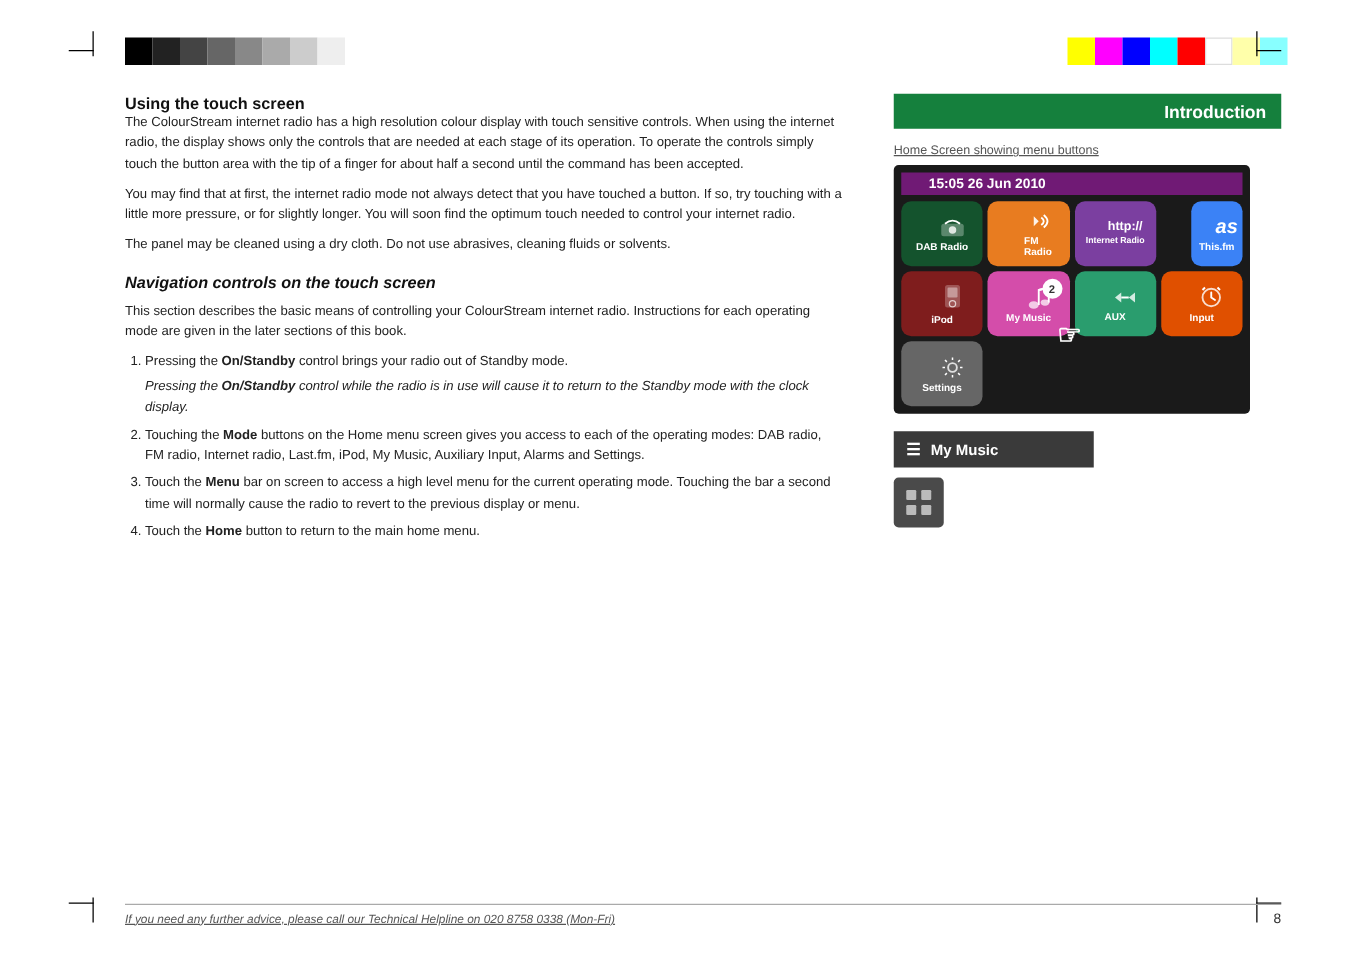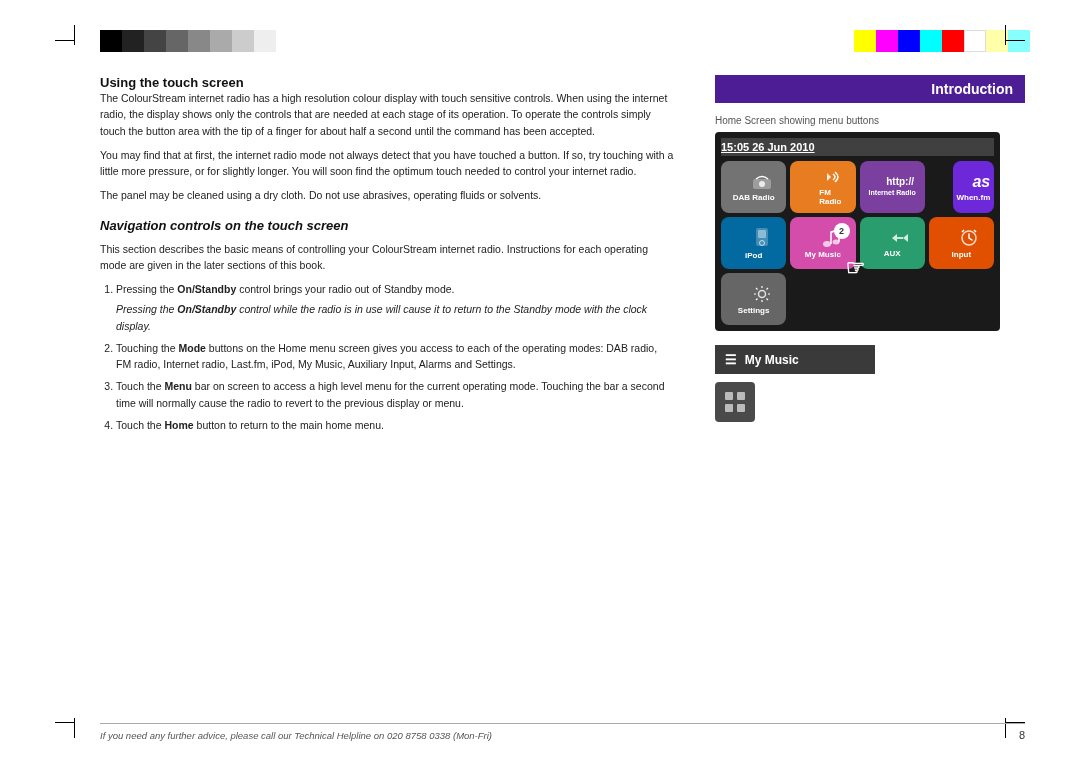--- a/index.html
+++ b/index.html
@@ -65,21 +65,21 @@
     }
 
     
     .right-col {
       width: 310px;
       flex-shrink: 0;
     }
 
     
     .intro-header {
-      background: #4c1d95;
+      background: #15803d;
       color: #fff;
       font-size: 14px;
       font-weight: bold;
       text-align: right;
       padding: 6px 12px;
       margin-bottom: 12px;
     }
 
     
     .section-heading {
@@ -125,29 +125,28 @@
 
     
     .device-screen {
       background: #1a1a1a;
       border-radius: 4px;
       padding: 6px;
       width: 285px;
       margin-bottom: 14px;
     }
     .device-status-bar {
-      background: #404040;
+      background: #701a75;
       color: #fff;
       font-size: 11px;
       font-weight: bold;
-      padding: 3px 0;
+      padding: 3px 22px;
       margin-bottom: 5px;
       display: flex;
       align-items: center;
-      text-decoration: underline;
     }
     .device-grid {
       display: grid;
       grid-template-columns: repeat(4, 1fr);
       gap: 4px;
     }
     .device-btn {
       border-radius: 8px;
       display: flex;
       flex-direction: column;
@@ -161,25 +160,25 @@
       min-height: 52px;
     }
     .device-btn .icon-area {
       font-size: 18px;
       margin-bottom: 2px;
       display: flex;
       align-items: center;
       justify-content: center;
       padding-left: 16px;
     }
-    .btn-dab { background: #737373; }
+    .btn-dab { background: #14532d; }
     .btn-fm { background: #e87c20; }
     .btn-internet { background: #7b3fa0; }
-    .btn-lastfm { background: #6d28d9; margin-left: 24px; }
-    .btn-ipod { background: #0369a1; }
+    .btn-lastfm { background: #3b82f6; margin-left: 24px; }
+    .btn-ipod { background: #7f1d1d; }
     .btn-mymusic { background: #d44daa; }
     .btn-aux { background: #2a9d6e; }
     .btn-alarms { background: #e05000; }
     .btn-settings {
       background: #666;
       grid-column: 1;
     }
     .btn-empty { background: transparent; }
 
     
@@ -204,20 +203,21 @@
       display: flex;
       align-items: center;
       justify-content: center;
     }
 
     
     .screen-label {
       font-size: 10px;
       color: #555;
       margin-bottom: 6px;
+      text-decoration: underline;
     }
 
     
     .mymusic-bar {
       background: #3a3a3a;
       color: #fff;
       font-size: 12px;
       font-weight: bold;
       padding: 7px 10px;
       display: flex;
@@ -262,20 +262,21 @@
       display: flex;
       justify-content: space-between;
       align-items: center;
       border-top: 1px solid #aaa;
       padding-top: 5px;
     }
     .footer-text {
       font-size: 9.5px;
       color: #555;
       font-style: italic;
+      text-decoration: underline;
     }
     .footer-page {
       font-size: 11px;
       color: #333;
     }
 
     
     .http-icon {
       font-size: 10px;
       font-weight: bold;
@@ -317,21 +318,21 @@
 <div class="crop-mark cm-br-h"></div>
 <div class="crop-mark cm-br-v"></div>
 
 <div class="main-content">
 
   <div class="left-col">
     <h2 class="section-heading">Using the touch screen</h2>
 
     <p class="body-text">The ColourStream internet radio has a high resolution colour display with touch sensitive controls. When using the internet radio, the display shows only the controls that are needed at each stage of its operation. To operate the controls simply touch the button area with the tip of a finger for about half a second until the command has been accepted.</p>
     <p class="body-text">You may find that at first, the internet radio mode not always detect that you have touched a button. If so, try touching with a little more pressure, or for slightly longer. You will soon find the optimum touch needed to control your internet radio.</p>
-    <p class="body-text section-gap">The panel may be cleaned using a dry cloth. Do not use abrasives, operating fluids or solvents.</p>
+    <p class="body-text section-gap">The panel may be cleaned using a dry cloth. Do not use abrasives, cleaning fluids or solvents.</p>
 
     <h2 class="nav-heading">Navigation controls on the touch screen</h2>
 
     <p class="body-text">This section describes the basic means of controlling your ColourStream internet radio. Instructions for each operating mode are given in the later sections of this book.</p>
 
     <ol>
       <li>
         Pressing the <b>On/Standby</b> control brings your radio out of Standby mode.
         <p>Pressing the <b>On/Standby</b> control while the radio is in use will cause it to return to the Standby mode with the clock display.</p>
       </li>
@@ -383,21 +384,21 @@
           <div class="icon-area">
             <span class="http-icon">http://</span>
           </div>
           <span style="font-size:7px; text-align:center; line-height:1.1;">Internet Radio</span>
         </div>
 
         <div class="device-btn btn-lastfm">
           <div class="icon-area">
             <span style="font-size:16px; font-weight:bold; color:white; font-style:italic;">as</span>
           </div>
-          <span style="font-size:8px;">When.fm</span>
+          <span style="font-size:8px;">This.fm</span>
         </div>
 
         <div class="device-btn btn-ipod">
           <div class="icon-area">
             <svg width="18" height="22" viewBox="0 0 18 22" fill="none">
               <rect x="3" y="1" width="12" height="18" rx="2" fill="white" opacity="0.25"></rect>
               <rect x="5" y="3" width="8" height="8" rx="1" fill="white" opacity="0.4"></rect>
               <circle cx="9" cy="16" r="2.5" stroke="white" stroke-width="1" fill="none" opacity="0.7"></circle>
             </svg>
           </div>

